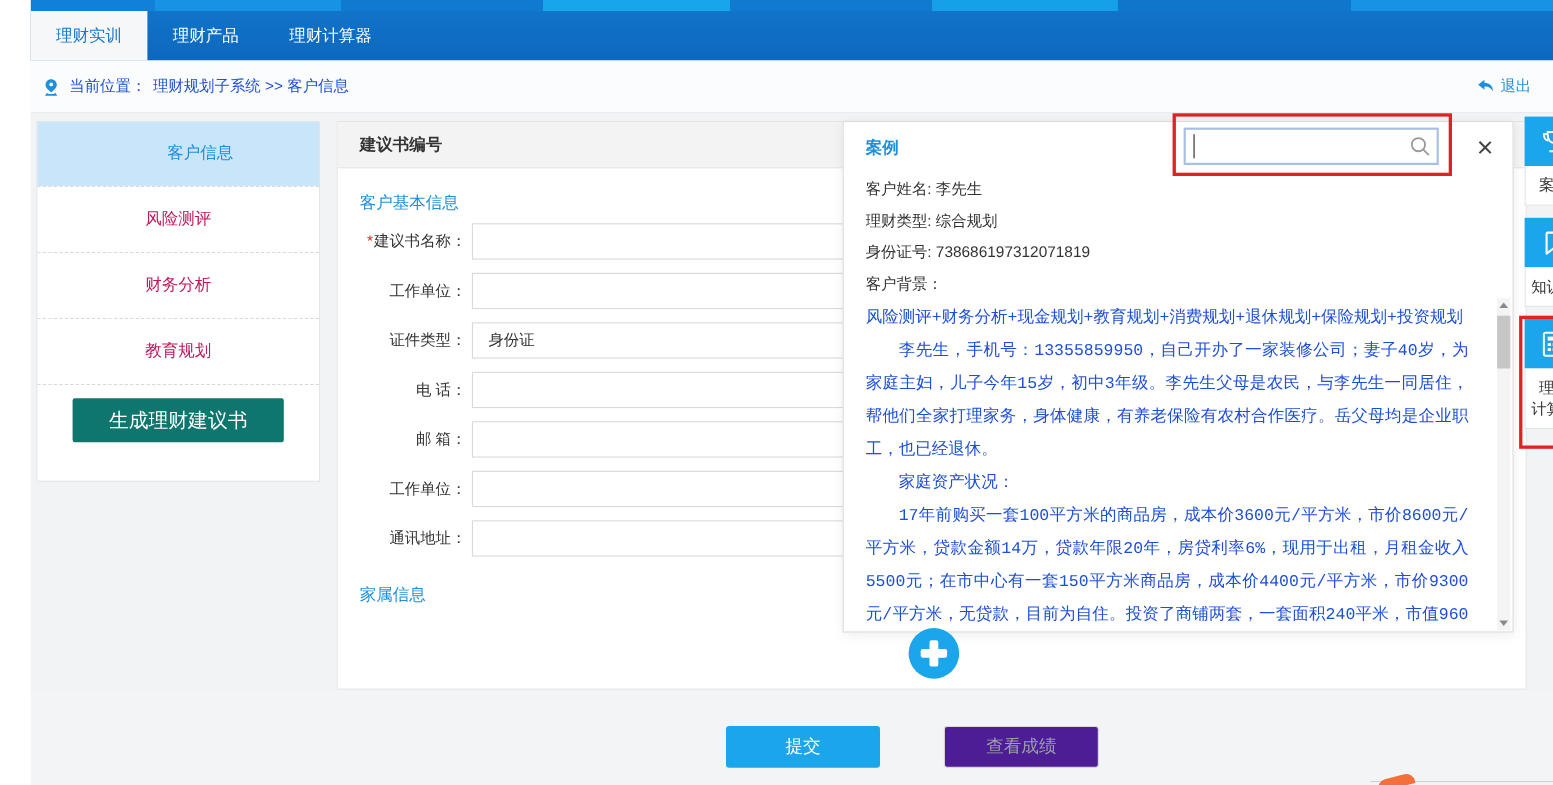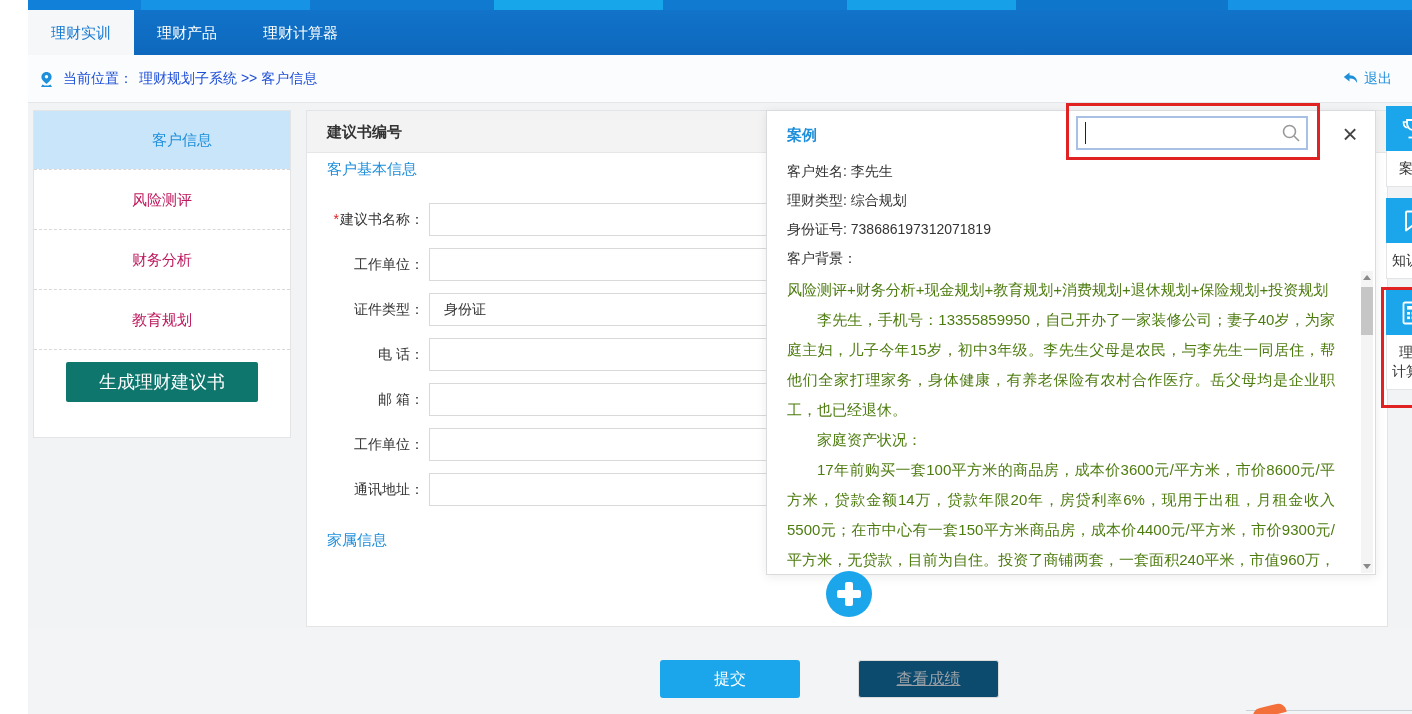--- a/index.html
+++ b/index.html
@@ -26,50 +26,50 @@
   .side-item { height:58px; line-height:58px; text-align:center; font-size:15px; color:#be185d; cursor:pointer; }
   .side-item + .side-item { border-top:1px dashed #d8d8d8; height:60px; line-height:60px; }
   .side-item.active { background:#c9e5f9; color:#1e8fdb;padding-left:40px; }
   .gen-btn { display:block; margin:12px auto 0; width:192px; height:40px; background:#0f766e; color:#fff; font-size:18px; border:none; border-radius:2px; cursor:pointer; font-family:inherit; }
   .side-gap { border-top:1px dashed #d8d8d8; }
 
   
   .mainpanel { position:absolute; left:278px; top:110px; width:1082px; height:517px; background:#fff; border:1px solid #e2e4e6; }
   .main-header { height:42px; line-height:42px; background:#f3f3f3; border-bottom:1px solid #e6e6e6; padding-left:20px; font-size:15px; font-weight:bold; color:#333; }
   .sec-title { position:absolute; left:20px; font-size:15px; color:#1e8fdb; }
-  .sec-basic { top:49px; }
+  .sec-basic { top:64px; }
   .sec-family { top:420px; }
   .frow { position:absolute; left:0; height:33px; }
   .frow .flabel { position:absolute; left:0; top:0; width:117px; text-align:right; font-size:14px; color:#333; line-height:33px; }
   .frow .req { color:#e02020; margin-right:1px; }
   .frow .fctl { position:absolute; left:122px; top:0; width:690px; height:33px; border:1px solid #d9d9d9; background:#fff; }
   .frow input.fctl { padding:0 8px; font-size:14px; color:#333; font-family:inherit; outline:none; }
   .frow .fselect { line-height:31px; padding-left:14px; font-size:14px; color:#333; cursor:pointer; }
   .plus-btn { position:absolute; left:519px; top:460px; width:46px; height:46px; border-radius:50%; background:#1ba6ec; border:none; cursor:pointer; z-index:40; }
   .plus-btn::before { content:""; position:absolute; left:11px; top:19px; width:24px; height:8px; background:#fff; border-radius:2px; }
   .plus-btn::after { content:""; position:absolute; left:19px; top:11px; width:8px; height:24px; background:#fff; border-radius:2px; }
 
   
   .bottomstrip { position:absolute; left:0; top:628px; width:1412px; height:86px; background:#f3f4f6; }
   .submit-btn { position:absolute; left:632px; top:32px; width:140px; height:38px; background:#1ba6ec; color:#fff; font-size:16px; border:none; border-radius:3px; cursor:pointer; font-family:inherit; }
-  .score-btn { position:absolute; left:830px; top:32px; width:141px; height:38px; background:#0c4a6e; color:#9aa0a6; font-size:16px; border:1px solid #dcdcdc; border-radius:3px; cursor:pointer; font-family:inherit;text-decoration:underline; }
+  .score-btn { position:absolute; left:830px; top:32px; width:141px; height:38px; background:#4c1d95; color:#9aa0a6; font-size:16px; border:1px solid #dcdcdc; border-radius:3px; cursor:pointer; font-family:inherit; }
   .bottom-line { position:absolute; left:1218px; top:82px; width:194px; height:1px; background:#c9d2d7; }
   .rocket { position:absolute; left:1224px; top:78px; width:34px; height:10px; background:#f4703a; border-radius:8px 8px 0 0; transform:rotate(-14deg); }
 
   
   .casepanel { position:absolute; left:738px; top:110px; width:610px; height:465px; background:#fff; border:1px solid #d9dbdd; box-shadow:0 2px 10px rgba(0,0,0,.08); z-index:20; }
   .case-title { position:absolute; left:20px; top:0; height:48px; line-height:48px; font-size:15px; font-weight:bold; color:#1e8fdb; }
   .case-search { position:absolute; left:309px; top:5px; width:232px; height:34px; border:2px solid #a7c0e4; background:#fff; padding:0 30px 0 8px; font-size:14px; color:#333; outline:none; font-family:inherit; }
   .caret { position:absolute; left:318px; top:11px; width:1px; height:22px; background:#222; z-index:22; }
   .mag { position:absolute; left:514px; top:12px; z-index:22; }
   .case-close { position:absolute; right:10px; top:4px; width:30px; height:38px; background:none; border:none; font-size:26px; color:#444; cursor:pointer; line-height:38px; font-family:inherit; }
   .case-info { position:absolute; left:20px; top:46px; width:560px; }
   .case-info div { line-height:29px; font-size:14px; color:#333; }
   .case-scroll { position:absolute; left:0; top:162px; width:594px; height:300px; overflow:hidden; padding:2px 26px 0 20px; }
-  .case-scroll p { font-size:15px; color:#4d7c0f; line-height:30px; text-align:justify; }
+  .case-scroll p { font-size:15px; color:#1d4ed8; line-height:30px; text-align:justify;font-family:Liberation Mono, monospace; }
   .case-scroll p.indented { text-indent:2em; }
   .vscroll { position:absolute; right:2px; top:160px; width:12px; height:302px; background:#f4f4f4; z-index:23; }
   .vs-up, .vs-down { position:absolute; left:0; width:12px; height:13px; cursor:pointer; }
   .vs-up { top:0; } .vs-down { bottom:0; }
   .vs-up::before { content:""; position:absolute; left:2px; top:4px; border-left:4px solid transparent; border-right:4px solid transparent; border-bottom:5px solid #8a8a8a; }
   .vs-down::before { content:""; position:absolute; left:2px; top:4px; border-left:4px solid transparent; border-right:4px solid transparent; border-top:5px solid #8a8a8a; }
   .vs-thumb { position:absolute; left:0; top:16px; width:12px; height:48px; background:#c6c6c6; cursor:pointer; }
 
   
   .rail-block { position:absolute; left:1358px; width:54px; text-align:center; }

